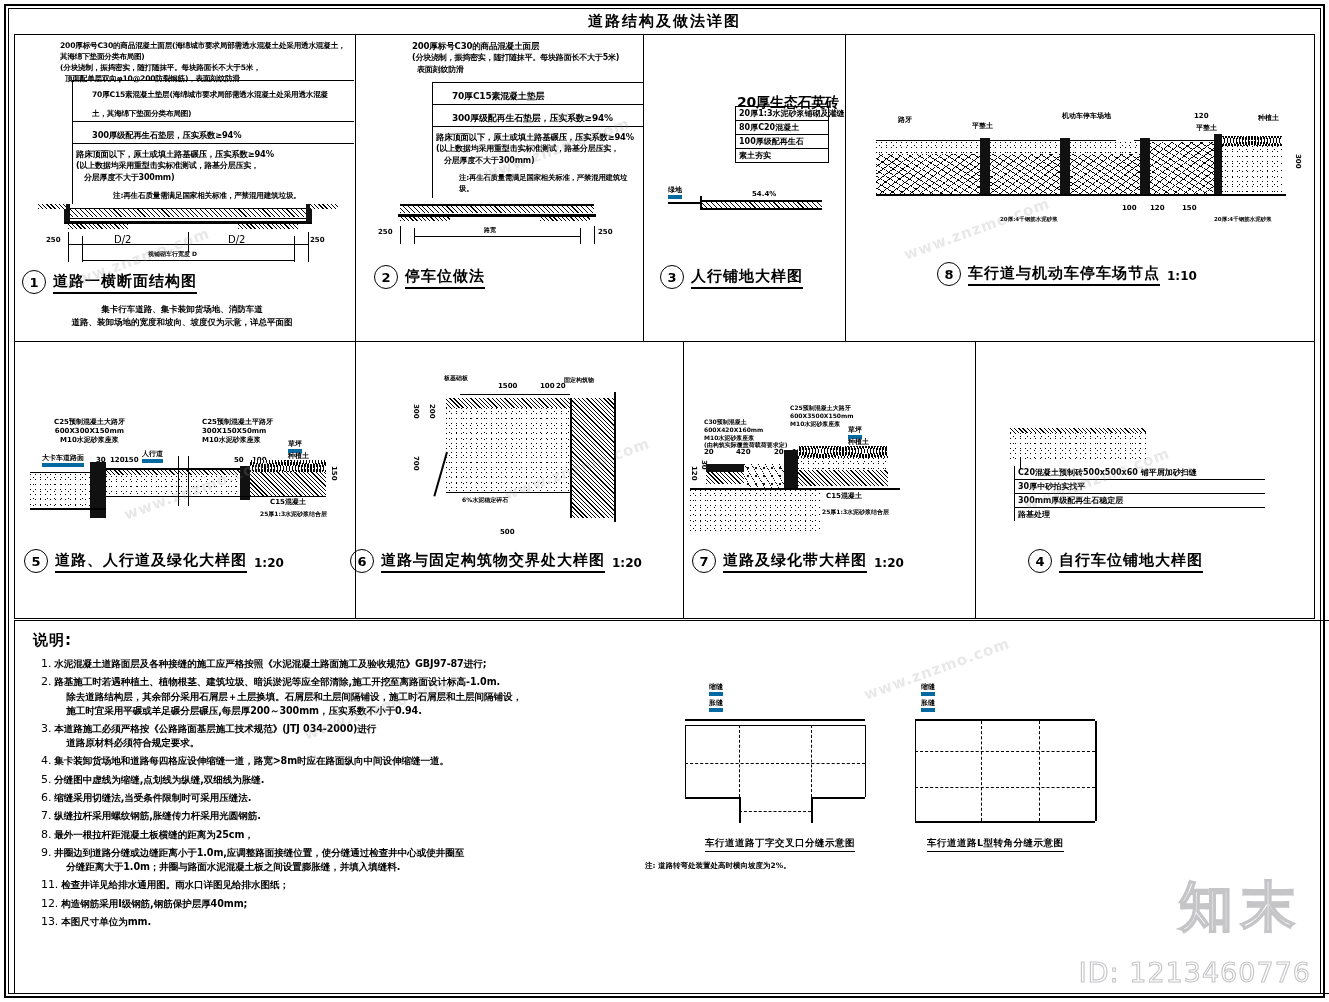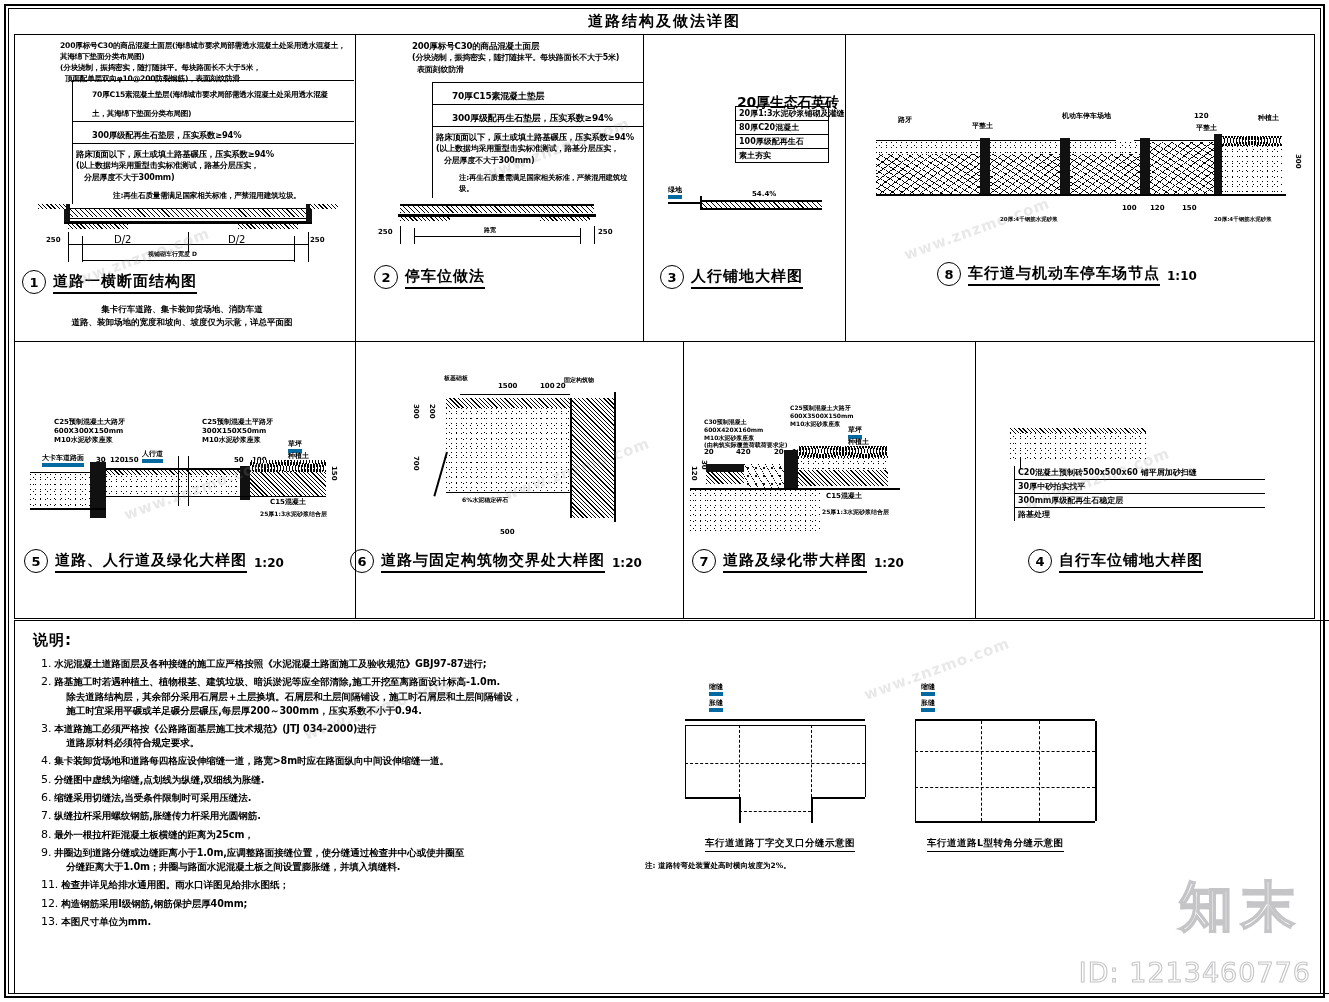--- a/index.html
+++ b/index.html
@@ -301,21 +301,21 @@
     <div class="lbl" style="left:134px;top:116px;font-size:5.5px;">20厚:4千钢筋水泥砂浆</div>
     <div class="lbl" style="left:348px;top:116px;font-size:5.5px;">20厚:4千钢筋水泥砂浆</div>
   </div>
   <div class="figtitle" style="left:937px;top:262px;">
     <div class="circnum">8</div>
     <div class="figname">车行道与机动车停车场节点</div>
     <div class="figscale">1:10</div>
   </div>
 
   <div class="panel" style="left:30px;top:400px;width:320px;height:140px;">
-    <div class="lbl" style="left:24px;top:18px;white-space:pre;border-bottom:none;">C25预制混凝土大路牙
+    <div class="lbl" style="left:24px;top:18px;white-space:pre;border-bottom:none;text-align:center;">C25预制混凝土大路牙
 600X300X150mm
 M10水泥砂浆座浆</div>
     <div class="lbl" style="left:172px;top:18px;white-space:pre;">C25预制混凝土平路牙
 300X150X50mm
 M10水泥砂浆座浆</div>
     <div class="lbl u" style="left:12px;top:54px;">大卡车道路面</div>
     <div class="lbl u" style="left:112px;top:50px;">人行道</div>
     <div class="lbl u" style="left:258px;top:40px;">草坪</div>
     <div class="lbl u" style="left:258px;top:52px;">种植土</div>
 

